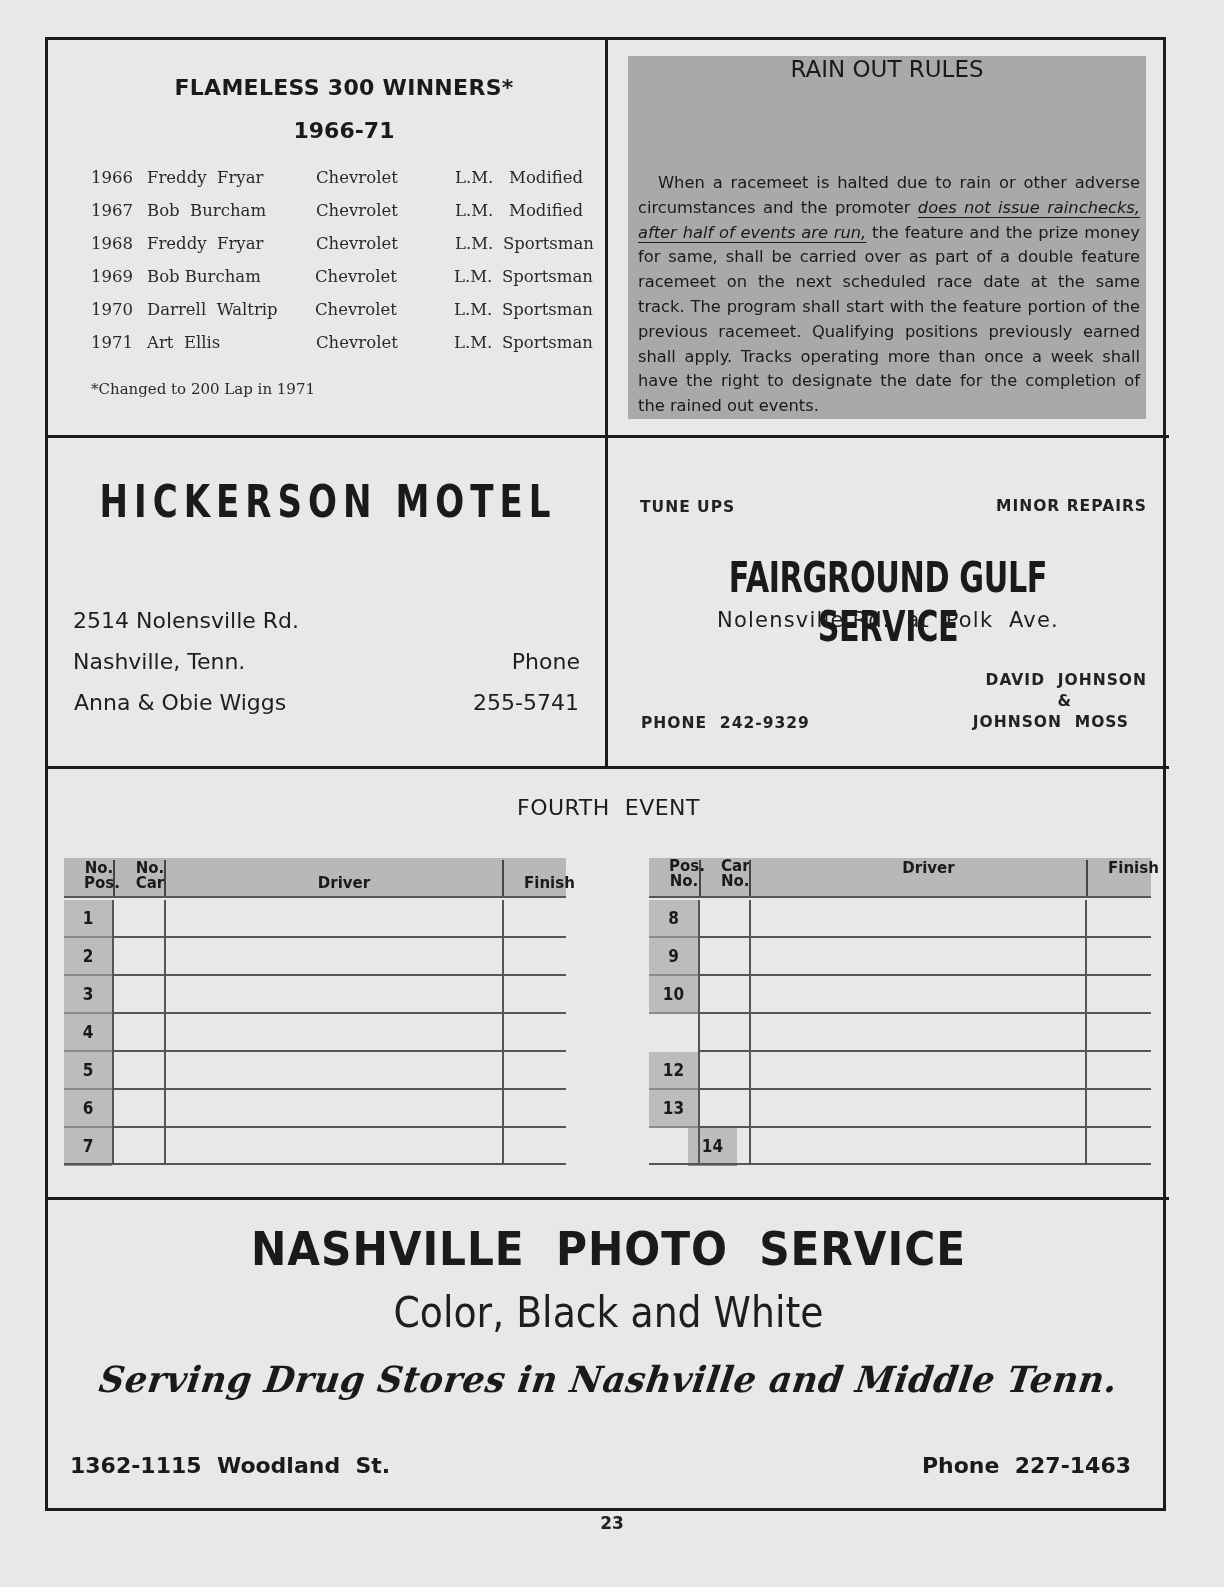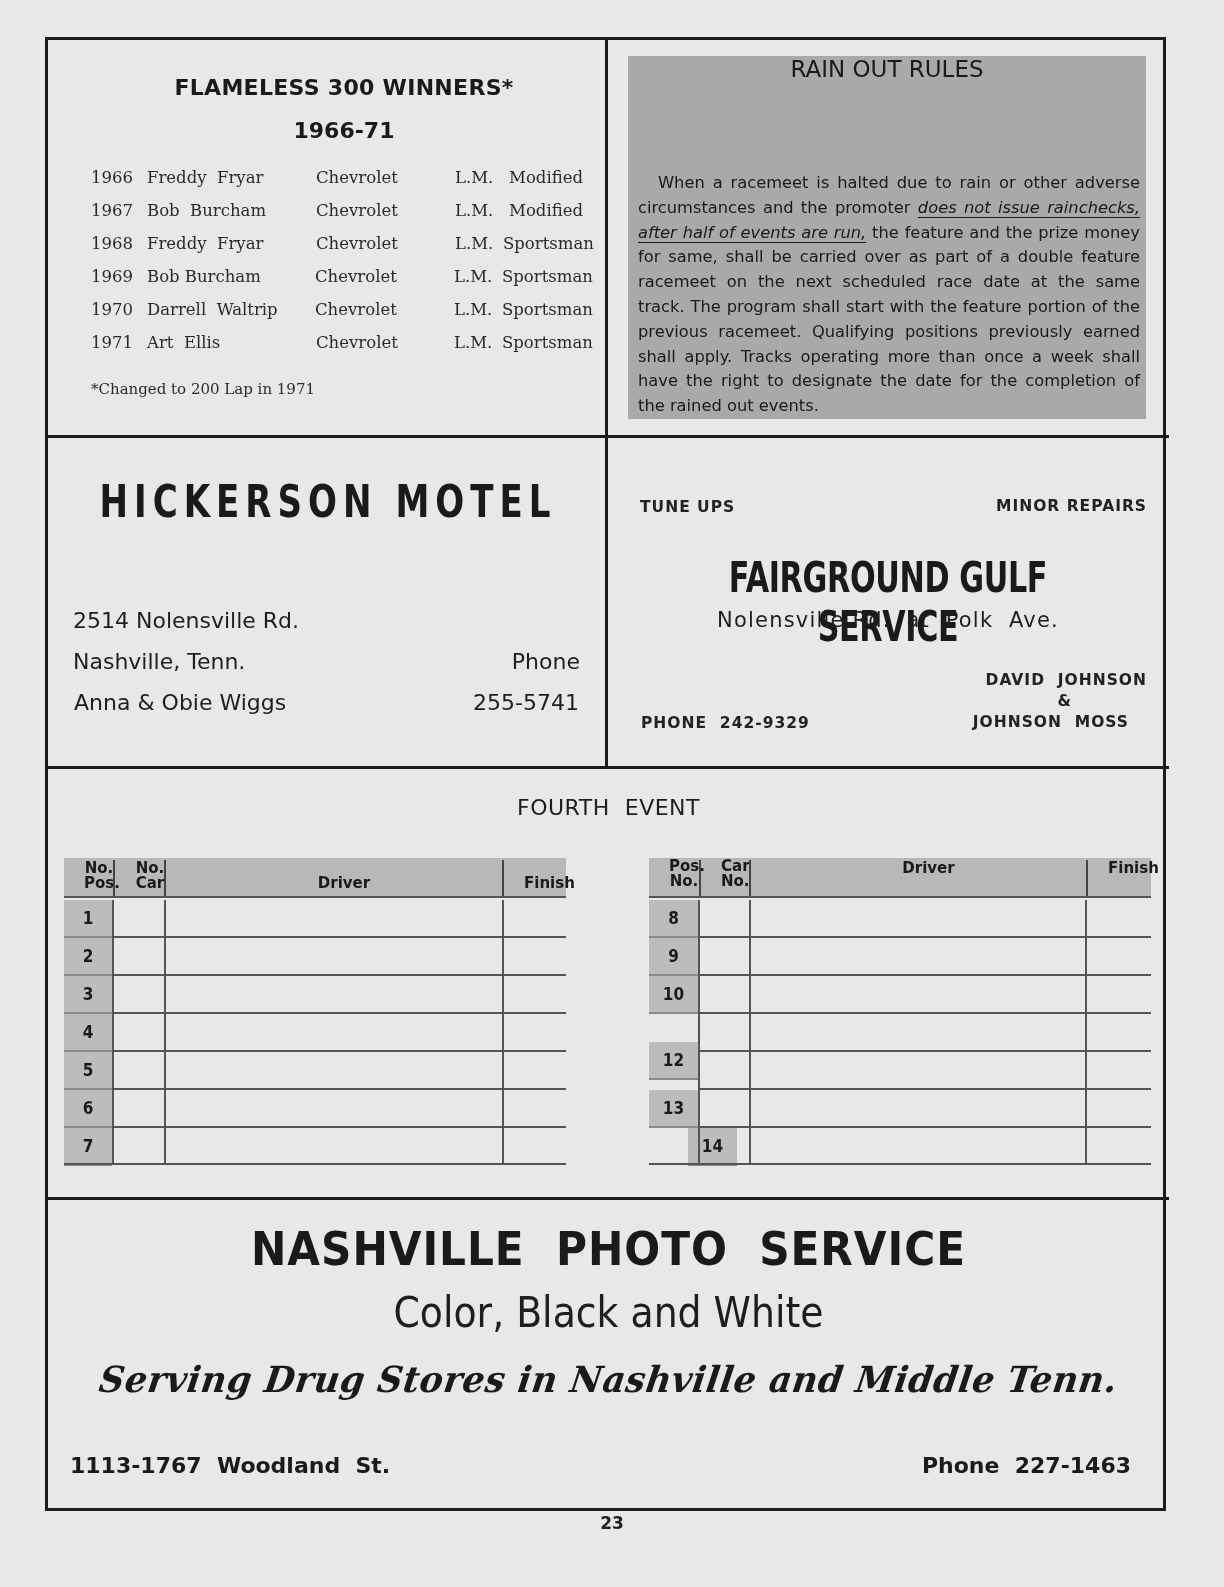--- a/index.html
+++ b/index.html
@@ -216,21 +216,21 @@
 
       <div class="row" style="top:42px; width:502px;">
           <div class="pos" style="width:49px;">8</div>
         </div>
       <div class="row" style="top:80px; width:502px;">
           <div class="pos" style="width:49px;">9</div>
         </div>
       <div class="row" style="top:118px; width:502px;">
           <div class="pos" style="width:49px;">10</div>
         </div>
-      <div class="row" style="top:184px; width:502px;">
+      <div class="row" style="top:194px; width:502px;">
           <div class="pos" style="width:49px;">12</div>
         </div>
       <div class="row" style="top:232px; width:502px;">
           <div class="pos" style="width:49px;">13</div>
         </div>
       <div class="row" style="top:270px; width:502px;">
           <div class="pos" style="width:49px;margin-left:39px;">14</div>
         </div>
 
       <div class="rsep" style="left:49px; top:42px; height:263px;"></div>
@@ -247,18 +247,18 @@
       <input type="text" style="position: absolute; left: 52px; top: 44px; width: 47px; height: 34px; background: transparent; border: none; outline: none;">
       <input type="text" style="position: absolute; left: 103px; top: 44px; width: 332px; height: 34px; background: transparent; border: none; outline: none;">
       <input type="text" style="position: absolute; left: 439px; top: 44px; width: 62px; height: 34px; background: transparent; border: none; outline: none;">
     </div>
   </div>
 
   <div class="cell" style="left:0; top:1160px; width:1121px; height:308px;">
     <div class="photo-title" style="white-space:pre;">NASHVILLE  PHOTO  SERVICE</div>
     <div class="photo-sub">Color, Black and White</div>
     <div class="photo-script">Serving Drug Stores in Nashville and Middle Tenn.</div>
-    <div class="photo-foot" style="left:22px; white-space:pre;">1113-1767  Woodland  St.</div>
+    <div class="photo-foot" style="left:22px; white-space:pre;">1362-1115  Woodland  St.</div>
     <div class="photo-foot" style="right:38px; white-space:pre;">Phone  227-1463</div>
   </div>
 </div>
 
 <div class="page-num">23</div>
 
 </body></html>

